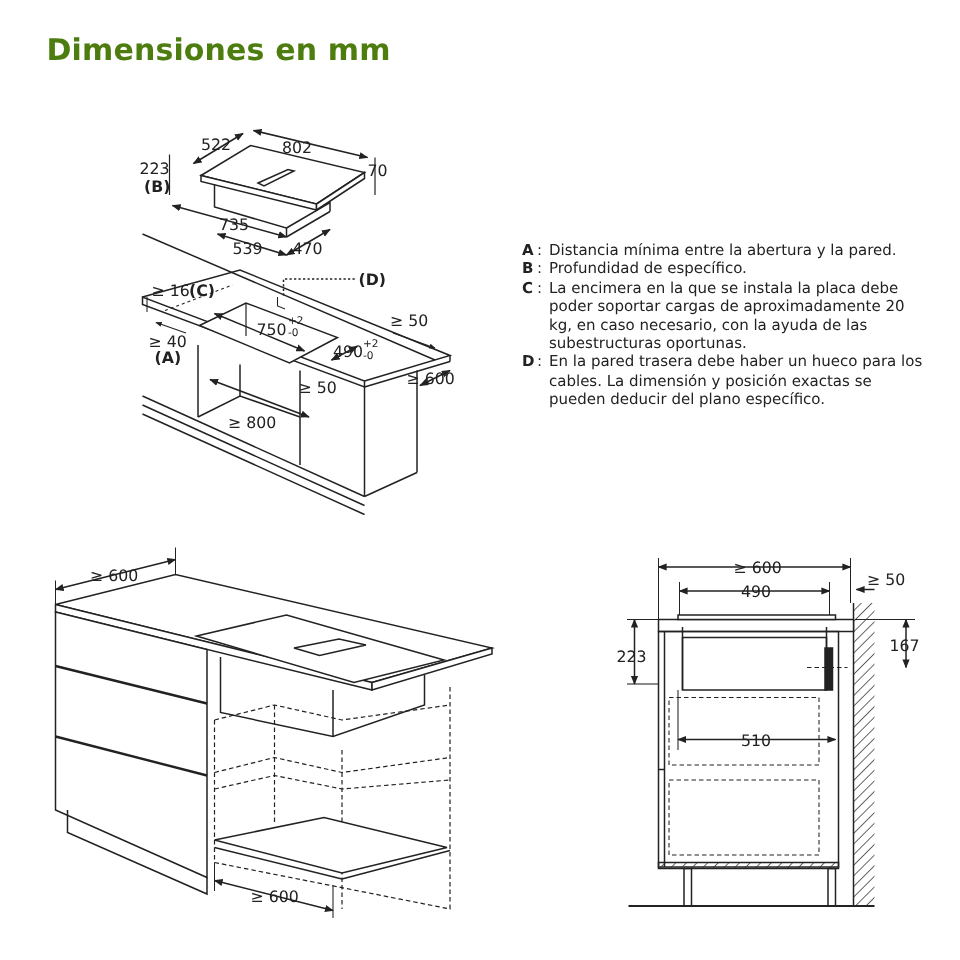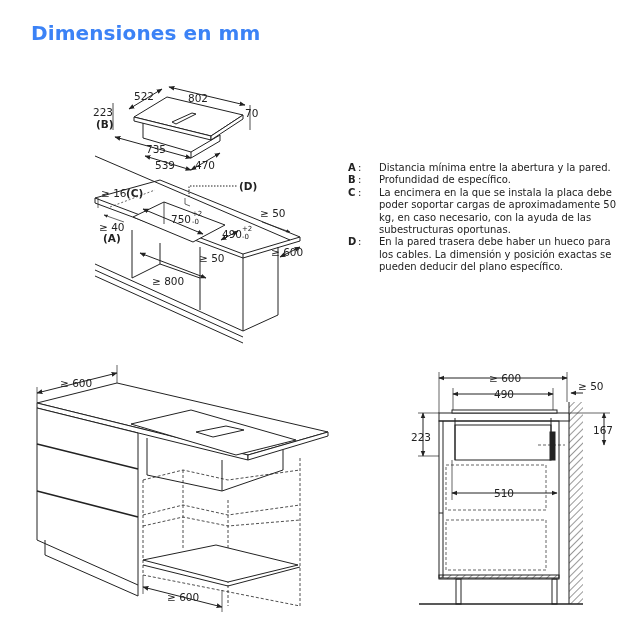--- a/index.html
+++ b/index.html
@@ -1,25 +1,25 @@
 <!DOCTYPE html>
 <html><head>
 <meta charset="utf-8">
 <style>
   html, body { margin:0; padding:0; background:#ffffff; }
   body { width:640px; height:640px; position:relative; overflow:hidden;
          font-family:"DejaVu Sans", sans-serif; color:#1a1a1a; }
   .title { position:absolute; left:31px; top:21px; font-size:20px; font-weight:bold;
-           letter-spacing:0.1px; color:#3b82f6; }
+           letter-spacing:0.1px; color:#4d7c0f; }
   .legend { position:absolute; left:348px; top:162px; width:270px;
             font-size:10px; line-height:12.4px; color:#222; }
   .legend .row { display:flex; }
   .legend .key { font-weight:bold; width:10px; flex:none; }
   .legend .sep { width:8px; flex:none; }
-  .legend .txt { flex:1;margin-left:13px; }
+  .legend .txt { flex:1; }
   svg { position:absolute; left:0; top:0; }
   svg text { font-family:"DejaVu Sans", sans-serif; font-size:10.5px; fill:#222; }
   svg text.b { font-weight:bold; }
   svg text.sm { font-size:7px; }
 </style>
 </head>
 <body>
 
 <div class="title">Dimensiones en mm</div>
 
@@ -214,20 +214,20 @@
     <span class="txt">Distancia mínima entre la abertura y la pared.</span>
   </div>
   <div class="row">
     <span class="key">B</span>
       <span class="sep">:</span>
     <span class="txt">Profundidad de específico.</span>
   </div>
   <div class="row">
     <span class="key">C</span>
       <span class="sep">:</span>
-    <span class="txt">La encimera en la que se instala la placa debe poder soportar cargas de aproximadamente 50 kg, en caso necesario, con la ayuda de las subestructuras oportunas.</span>
+    <span class="txt">La encimera en la que se instala la placa debe poder soportar cargas de aproximadamente 20 kg, en caso necesario, con la ayuda de las subestructuras oportunas.</span>
   </div>
   <div class="row">
     <span class="key">D</span>
       <span class="sep">:</span>
     <span class="txt">En la pared trasera debe haber un hueco para los cables. La dimensión y posición exactas se pueden deducir del plano específico.</span>
   </div>
 </div>
 
 </body></html>

